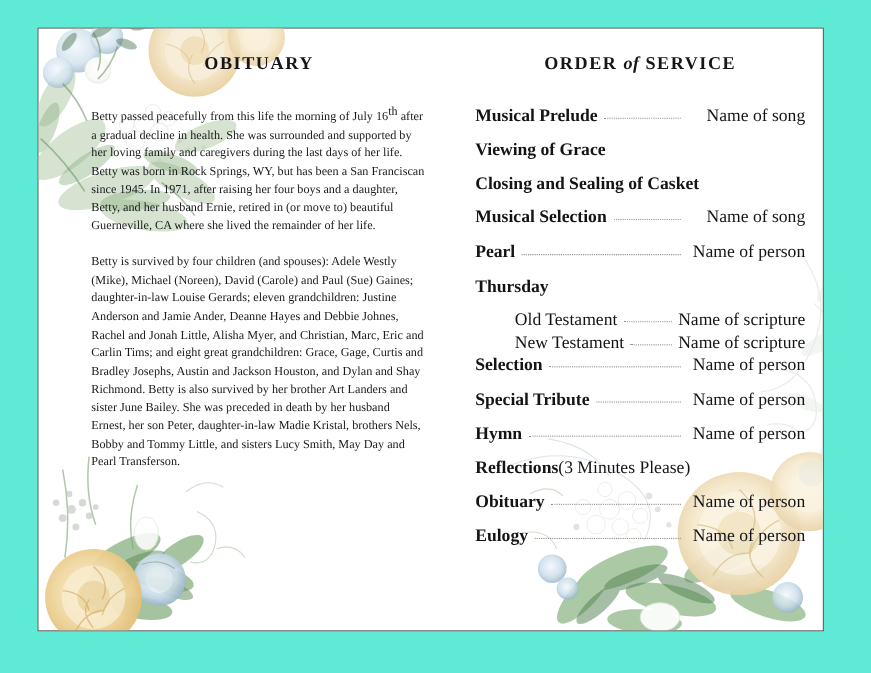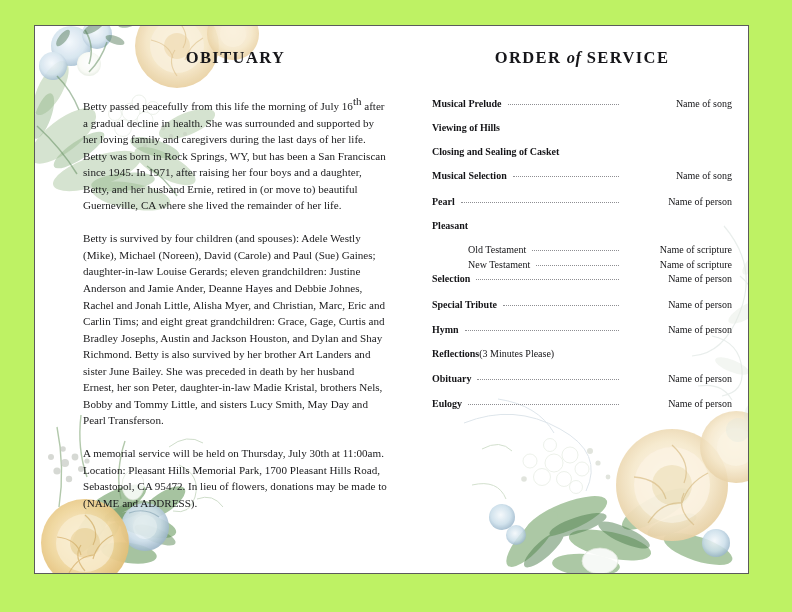--- a/index.html
+++ b/index.html
@@ -5,21 +5,21 @@
 <style>
   html, body {
     margin: 0;
     padding: 0;
     background: #ffffff;
   }
   #page {
     position: relative;
     width: 792px;
     height: 612px;
-    background: #bef264;
+    background: #5eead4;
     overflow: hidden;
     font-family: "Liberation Serif", "DejaVu Serif", serif;
   }
 
   
   #sheet {
     position: absolute;
     left: 34px;
     top: 25px;
     width: 715px;
@@ -85,21 +85,21 @@
     vertical-align: super;
     line-height: 0;
   }
 
   
   .order-list { margin: 0; padding: 0; }
 
   .order-row {
     display: flex;
     align-items: baseline;
-    font-size: 10px;
+    font-size: 16px;
     color: #141417;
     margin-bottom: 13.2px;
     white-space: nowrap;
   }
   .order-row.sub-row {
     margin-bottom: 2.5px;
     padding-left: 36px;
   }
   .order-row.sub-first { margin-top: 1px; }
   .order-row.tight { margin-bottom: 12.6px; }
@@ -411,52 +411,51 @@
       </g>
     </svg>
 
     <div class="columns">
 
       <div class="col-left">
         <h1 class="section-title">OBITUARY</h1>
         <div id="obituary-body">
             <p class="obit-para">Betty passed peacefully from this life the morning of July 16<sup class="ordinal">th</sup> after a gradual decline in health.  She was surrounded and supported by her loving family and caregivers during the last days of her life.  Betty was born in Rock Springs, WY, but has been a San Franciscan since 1945.  In 1971, after raising her four boys and a daughter, Betty, and her husband Ernie, retired in (or move to) beautiful Guerneville, CA where she lived the remainder of her life.</p>
             <p class="obit-para">Betty is survived by four children (and spouses): Adele Westly (Mike), Michael (Noreen), David (Carole) and Paul (Sue) Gaines;  daughter-in-law Louise Gerards;  eleven grandchildren: Justine Anderson and Jamie Ander, Deanne Hayes and Debbie Johnes, Rachel and Jonah Little, Alisha Myer, and Christian, Marc, Eric and Carlin Tims;  and eight great grandchildren: Grace, Gage, Curtis and Bradley Josephs, Austin and Jackson Houston, and Dylan and Shay Richmond.  Betty is also survived by her brother Art Landers and sister June Bailey.  She was preceded in death by her husband Ernest, her son Peter, daughter-in-law Madie Kristal, brothers Nels, Bobby and Tommy Little, and sisters Lucy Smith, May Day and Pearl Transferson.</p>
-            <p class="obit-para">A memorial service will be held on Thursday, July 30th at 11:00am.  Location:  Pleasant Hills Memorial Park, 1700 Pleasant Hills Road, Sebastopol, CA 95472.  In lieu of flowers, donations may be made to (NAME and ADDRESS).</p>
           </div>
       </div>
 
       <div class="col-right">
         <h1 class="section-title" id="order-title">
           <span>ORDER</span><span>&nbsp;</span><span class="italic-of">of</span><span>&nbsp;</span><span>SERVICE</span>
         </h1>
         <div class="order-list" id="order-list">
             <div class="order-row">
               <span class="row-label">Musical Prelude</span>
               <span class="leader"></span>
               <span class="row-value">Name of song</span>
             </div>
             <div class="order-row tight">
-              <span class="row-label">Viewing of Hills</span>
+              <span class="row-label">Viewing of Grace</span>
             </div>
             <div class="order-row tight">
               <span class="row-label">Closing and Sealing of Casket</span>
             </div>
             <div class="order-row">
               <span class="row-label">Musical Selection</span>
               <span class="leader"></span>
               <span class="row-value">Name of song</span>
             </div>
             <div class="order-row">
               <span class="row-label">Pearl</span>
               <span class="leader"></span>
               <span class="row-value">Name of person</span>
             </div>
             <div class="order-row tight">
-              <span class="row-label">Pleasant</span>
+              <span class="row-label">Thursday</span>
             </div>
             <div class="order-row sub-row sub-first">
               <span class="row-label plain">Old Testament</span>
               <span class="leader"></span>
               <span class="row-value">Name of scripture</span>
             </div>
             <div class="order-row sub-row">
               <span class="row-label plain">New Testament</span>
               <span class="leader"></span>
               <span class="row-value">Name of scripture</span>

